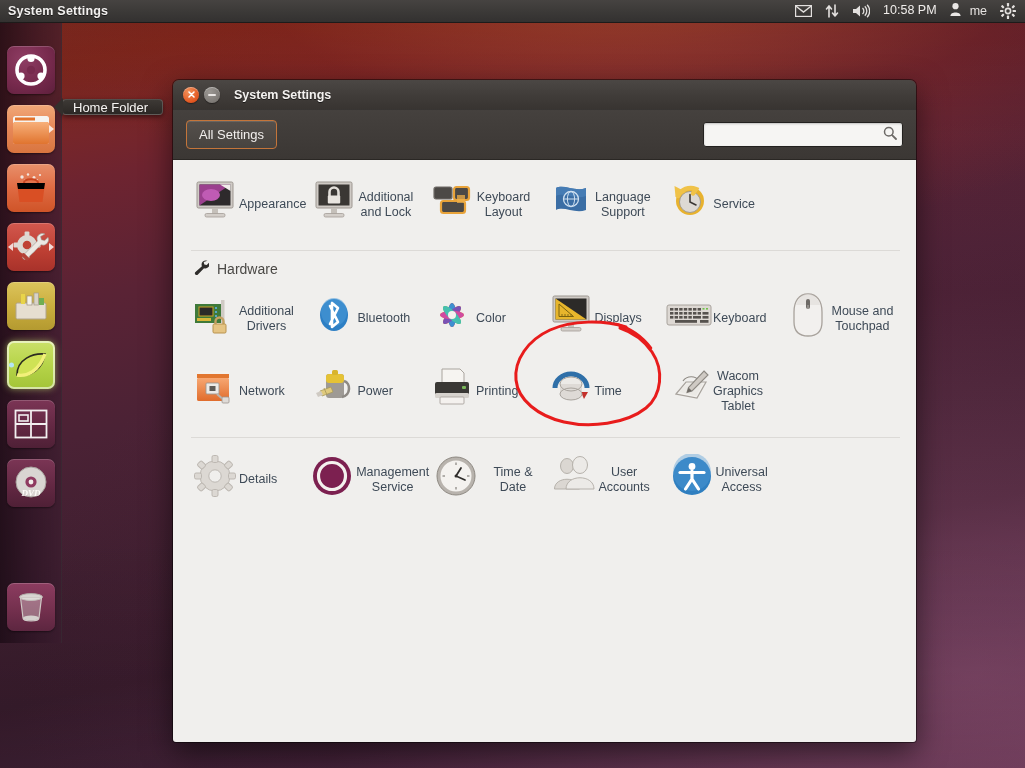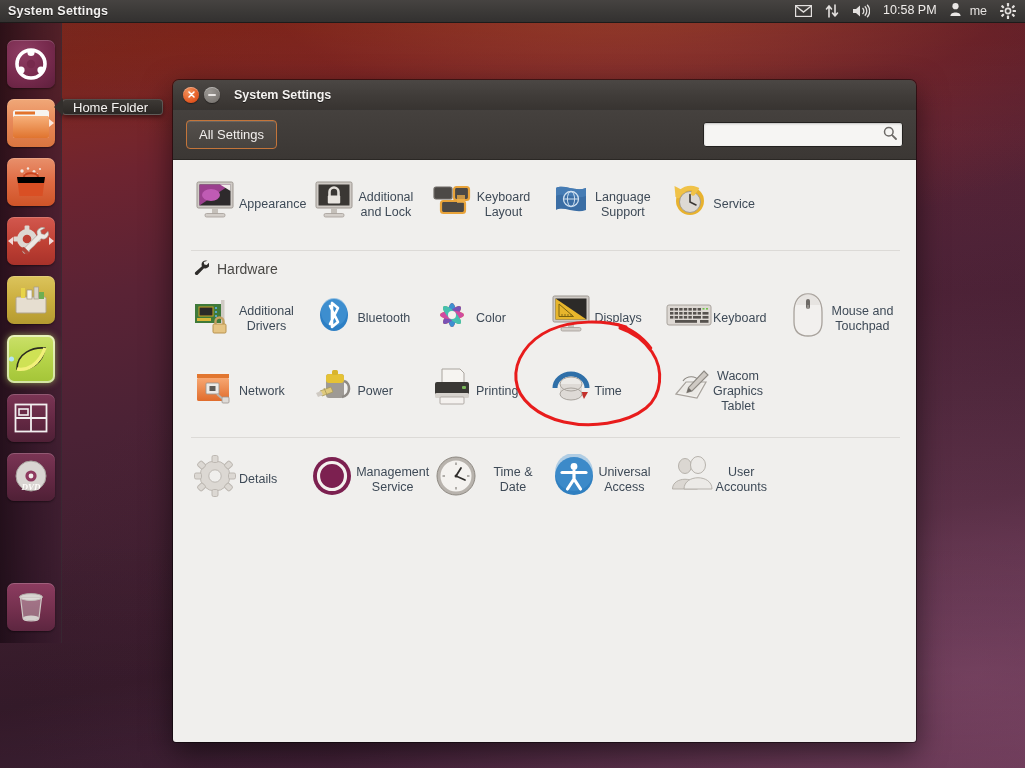--- a/index.html
+++ b/index.html
@@ -61,21 +61,21 @@
   #panel-clock { color: #f0ede b; color:#f0edeb; font-size: 12.5px; }
   #panel-user { display: flex; align-items: center; gap: 9px; }
 
   
   #launcher {
     position: absolute; top: 23px; left: 0;
     width: 62px; height: 620px;
     background: linear-gradient(to right, rgba(28,12,22,0.82) 0%, rgba(45,20,36,0.70) 55%, rgba(58,28,46,0.62) 100%);
     border-right: 1px solid rgba(255,255,255,0.10);
     z-index: 30;
-    padding-top: 12px;
+    padding-top: 18px;
   }
   .launcher-item {
     position: relative;
     width: 48px; height: 48px;
     margin: 5px auto 11px auto;
     border-radius: 7px;
     display: flex; align-items: center; justify-content: center;
     box-shadow: inset 0 1px 0 rgba(255,255,255,.18), 0 1px 2px rgba(0,0,0,.45);
     overflow: hidden;
   }
@@ -801,43 +801,43 @@
                 <line x1="22" y1="22" x2="27" y2="14" stroke="#2f2d2b" stroke-width="1.8" stroke-linecap="round"></line>
                 <line x1="22" y1="22" x2="31" y2="26" stroke="#2f2d2b" stroke-width="1.8" stroke-linecap="round"></line>
                 <circle cx="22" cy="22" r="1.5" fill="#2f2d2b"></circle>
               </svg>
             </span>
             <span class="tile-label">Time &amp; Date</span>
           </div>
 
           <div class="tile">
             <span class="tile-icon">
+              <svg width="48" height="42" viewBox="0 0 48 42">
+                <ellipse cx="17" cy="11" rx="6.5" ry="7.5" fill="#dbd7d2" stroke="#b0aba5" stroke-width=".9"></ellipse>
+                <path d="M4.5 34 C4.5 21 29.5 21 29.5 34 Z" fill="#dbd7d2" stroke="#b0aba5" stroke-width=".9"></path>
+                <ellipse cx="30" cy="10" rx="7.5" ry="8.5" fill="#eceae7" stroke="#b0aba5" stroke-width=".9"></ellipse>
+                <path d="M16 34 C16 19 44 19 44 34 Z" fill="#eceae7" stroke="#b0aba5" stroke-width=".9"></path>
+              </svg>
+            </span>
+            <span class="tile-label">User
+Accounts</span>
+          </div>
+
+          <div class="tile">
+            <span class="tile-icon">
               <svg width="44" height="44" viewBox="0 0 44 44">
                 <circle cx="22" cy="22" r="19" fill="#2f7fc0"></circle>
                 <circle cx="22" cy="18" r="19" fill="#4f9cd8" opacity=".4"></circle>
                 <circle cx="22" cy="12.5" r="3.4" fill="#fff"></circle>
                 <path d="M10 18.5 L34 18.5" stroke="#fff" stroke-width="3.2" stroke-linecap="round"></path>
                 <path d="M22 17 L22 25 M22 25 L15.5 35 M22 25 L28.5 35" stroke="#fff" stroke-width="3.2" stroke-linecap="round" fill="none"></path>
               </svg>
             </span>
             <span class="tile-label">Universal
 Access</span>
-          </div>
-
-          <div class="tile">
-            <span class="tile-icon">
-              <svg width="48" height="42" viewBox="0 0 48 42">
-                <ellipse cx="17" cy="11" rx="6.5" ry="7.5" fill="#dbd7d2" stroke="#b0aba5" stroke-width=".9"></ellipse>
-                <path d="M4.5 34 C4.5 21 29.5 21 29.5 34 Z" fill="#dbd7d2" stroke="#b0aba5" stroke-width=".9"></path>
-                <ellipse cx="30" cy="10" rx="7.5" ry="8.5" fill="#eceae7" stroke="#b0aba5" stroke-width=".9"></ellipse>
-                <path d="M16 34 C16 19 44 19 44 34 Z" fill="#eceae7" stroke="#b0aba5" stroke-width=".9"></path>
-              </svg>
-            </span>
-            <span class="tile-label">User
-Accounts</span>
           </div>
 
           <div></div>
         </div>
       </div>
 
     </div>
   </div>
 
   <div id="annotation">

